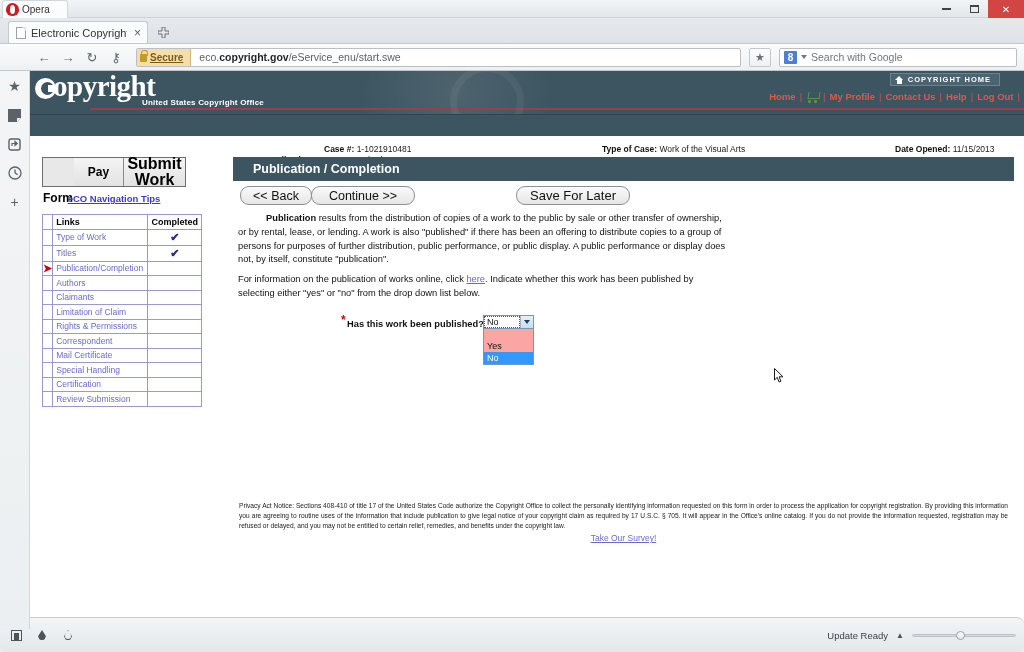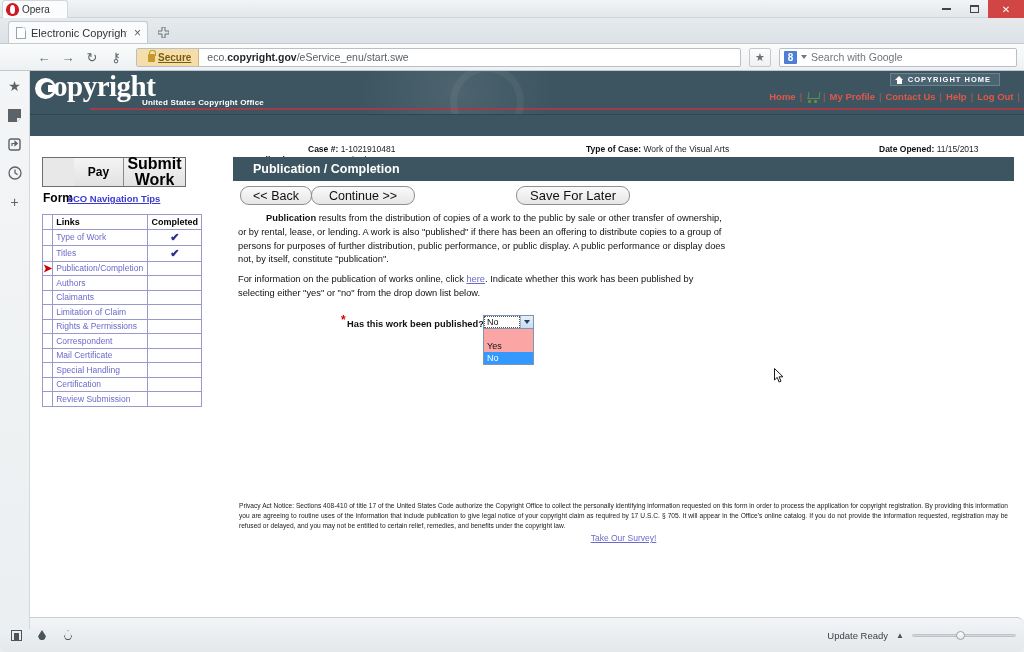--- a/index.html
+++ b/index.html
@@ -121,21 +121,21 @@
     border-radius: 2px;
     display: flex; align-items: center;
     font-size: 10.5px;
     overflow: hidden;
     margin-left: 4px;
   }
   #secure-badge {
     display: flex; align-items: center; gap: 3px;
     background: #f5deaa;
     height: 100%;
-    padding: 0 7px 0 11px;
+    padding: 0 7px 0 3px;
     color: #7a5c10; font-weight: bold; font-size: 10px;
     border-right: 1px solid #cfb67c;
     text-decoration: underline;
   }
   .lock {
     width: 7px; height: 8px; position: relative; flex: 0 0 7px;
     background: #c49a2a; border-radius: 1px; margin-top: 2px;
   }
   .lock:before {
     content:""; position:absolute; left:1px; top:-4px;
@@ -280,21 +280,21 @@
     border-top: 1px solid #31454f;
   }
 
   
   #case-info {
     position: relative;
     height: 38px;
     padding-top: 7px;
     font-size: 8.5px; color: #111;
   }
-  .case-lbl { font-weight: bold; }
+  .case-lbl { font-weight: bold; margin-left: 16px; }
   .case-val { color: #1a1a1a; text-align: center; }
   #ci-case { position: absolute; left: 278px; top: 8px; }
   #ci-appfmt { position: absolute; left: 219px; top: 19px; }
   #ci-type { position: absolute; left: 556px; top: 8px; }
   #ci-date { position: absolute; left: 849px; top: 8px; }
 
   
   #left-col {
     position: absolute; left: 12px; top: 86px;
     width: 170px;

